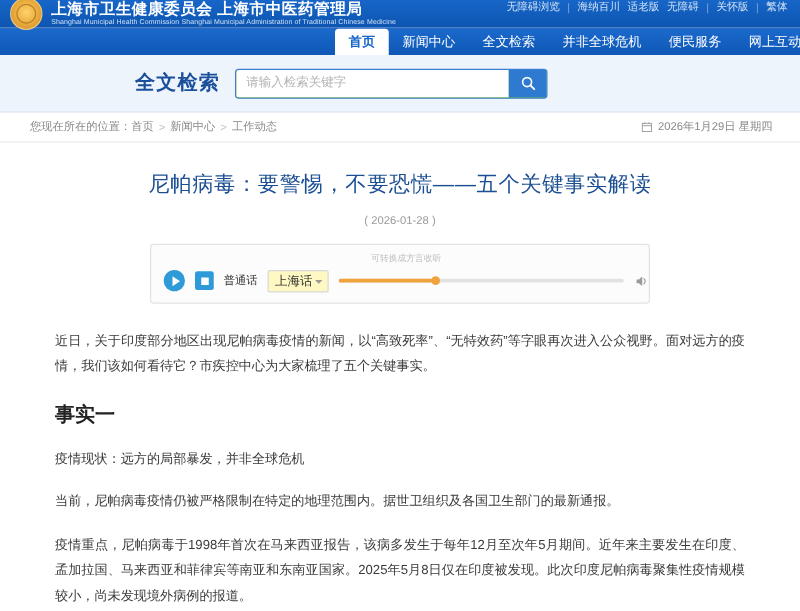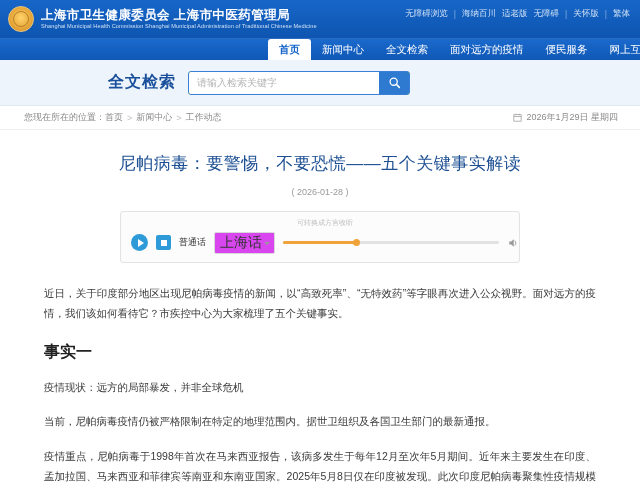--- a/index.html
+++ b/index.html
@@ -11,21 +11,21 @@
     background: #ffffff;
     font-family: "Liberation Sans", sans-serif;
     font-size: 12px;
     color: #333;
   }
 
   
   .topbar {
     background: #1a62c0;
     background: linear-gradient(180deg, #1766c8 0%, #0d55b0 100%);
-    height: 38px;
+    height: 22px;
     display: flex;
     align-items: center;
     padding: 0 10px 0 8px;
     position: relative;
   }
   .gov-emblem {
     width: 26px; height: 26px;
     border-radius: 50%;
     background: radial-gradient(circle at 50% 45%, #ffd36b 0%, #e8a93a 55%, #c9862a 100%);
     border: 1px solid #f1c779;
@@ -111,21 +111,21 @@
     letter-spacing: 1px;
     margin-right: 12px;
   }
   .search-box {
     display: flex;
     align-items: center;
     background: #84cc16;
     border: 1px solid #3a7fd5;
     border-radius: 3px;
     height: 24px;
-    width: 222px;
+    width: 250px;
     overflow: hidden;
   }
   .search-box input {
     border: 0;
     outline: 0;
     flex: 1;
     height: 100%;
     padding: 0 8px;
     font-size: 10px;
     color: #333;
@@ -216,24 +216,24 @@
     flex: 0 0 auto;
     cursor: pointer;
   }
   .stop-btn .sq { width: 6px; height: 6px; background: #fff; }
   .dialect {
     font-size: 9px;
     color: #333;
     white-space: nowrap;
   }
   .dialect-sel {
-    font-size: 14px;
+    font-size: 10px;
     color: #333;
     border: 1px solid #d8d8d8;
-    background: #d946ef;
+    background: #fef9c3;
     border-radius: 2px;
     padding: 1px 12px 1px 5px;
     position: relative;
     white-space: nowrap;
     cursor: pointer;
     text-align: right;
   }
   .dialect-sel::after {
     content: "";
     position: absolute; right: 4px; top: 50%;
@@ -301,21 +301,21 @@
     <span class="tr-item">关怀版</span>
     <span class="tr-sep">|</span>
     <span class="tr-item">繁体</span>
   </div>
 </div>
 
 <div class="navbar">
   <div class="nav-item active">首页</div>
   <div class="nav-item">新闻中心</div>
   <div class="nav-item">全文检索</div>
-  <div class="nav-item">面对远方的疫情</div>
+  <div class="nav-item">并非全球危机</div>
   <div class="nav-item">便民服务</div>
   <div class="nav-item">网上互动</div>
 </div>
 
 <div class="searchband">
   <div class="search-title">全文检索</div>
   <div class="search-box">
     <input type="text" placeholder="请输入检索关键字" style="">
     <div class="search-btn">
       <svg width="13" height="13" viewBox="0 0 16 16">

